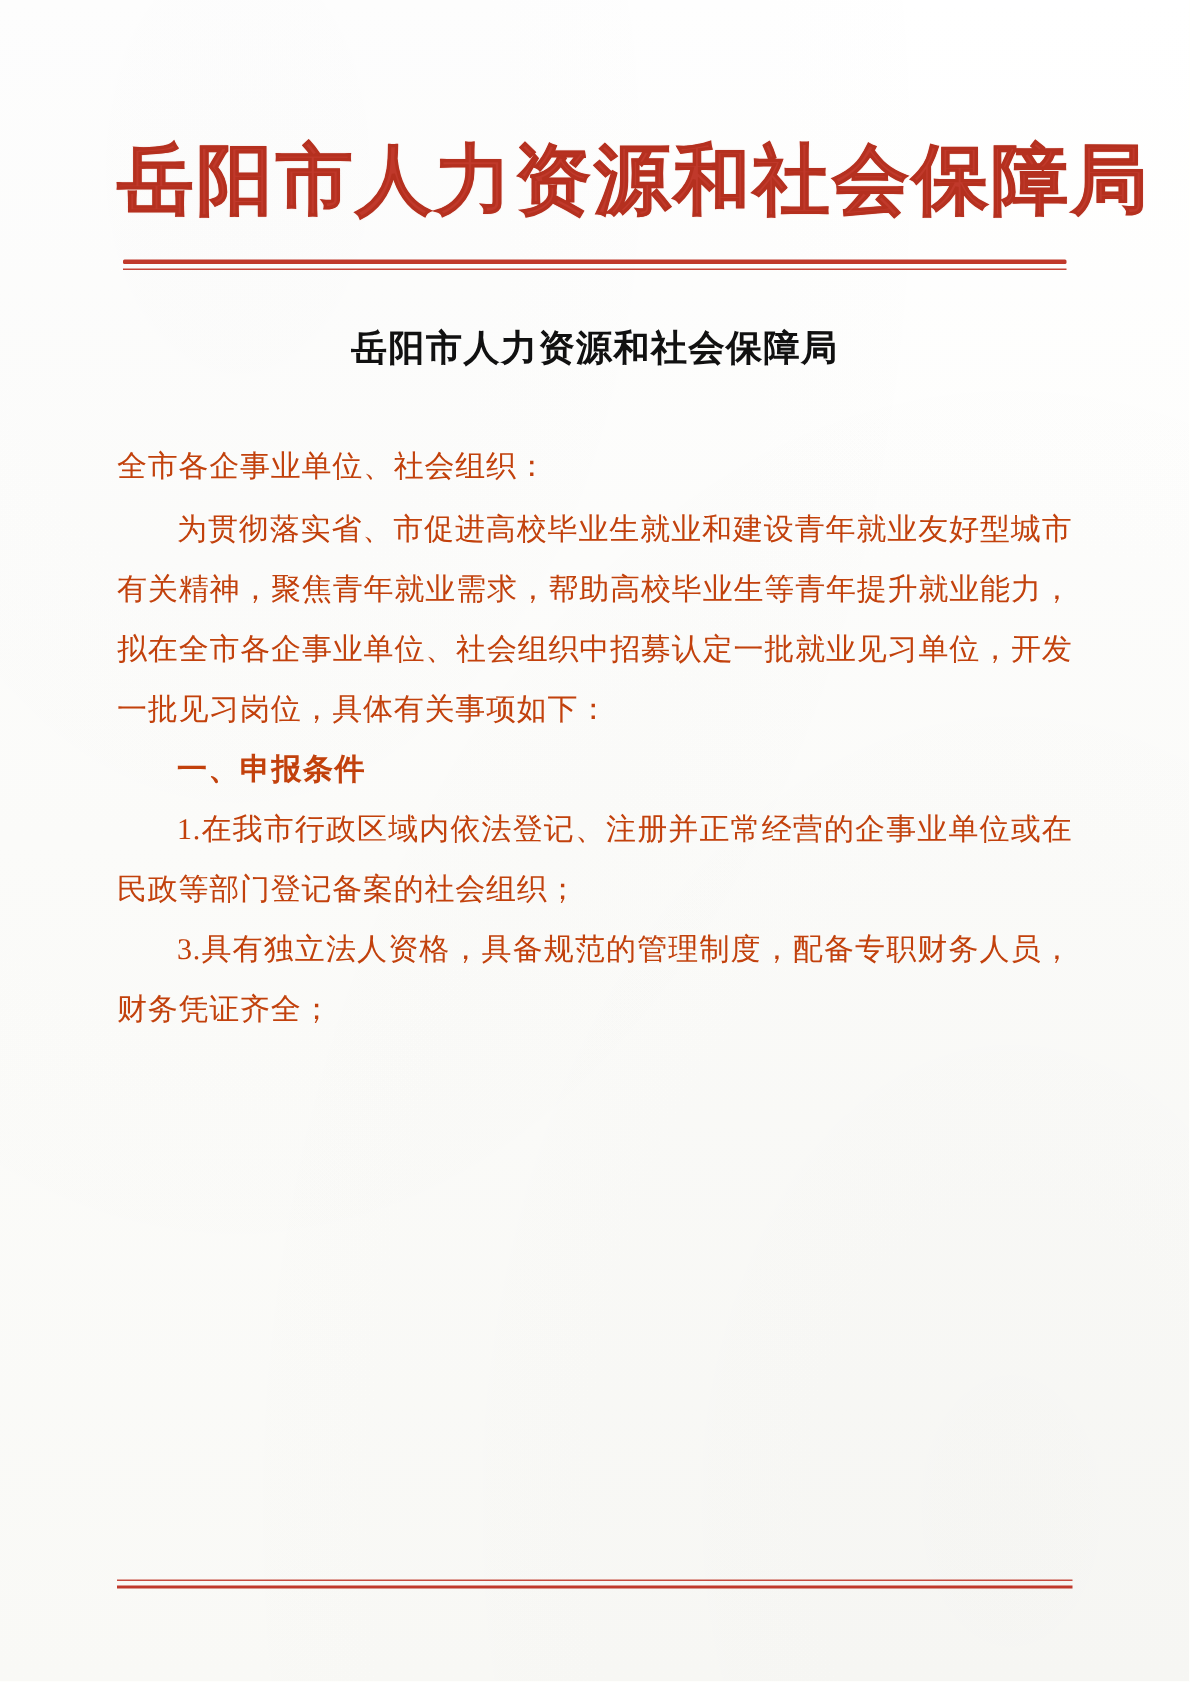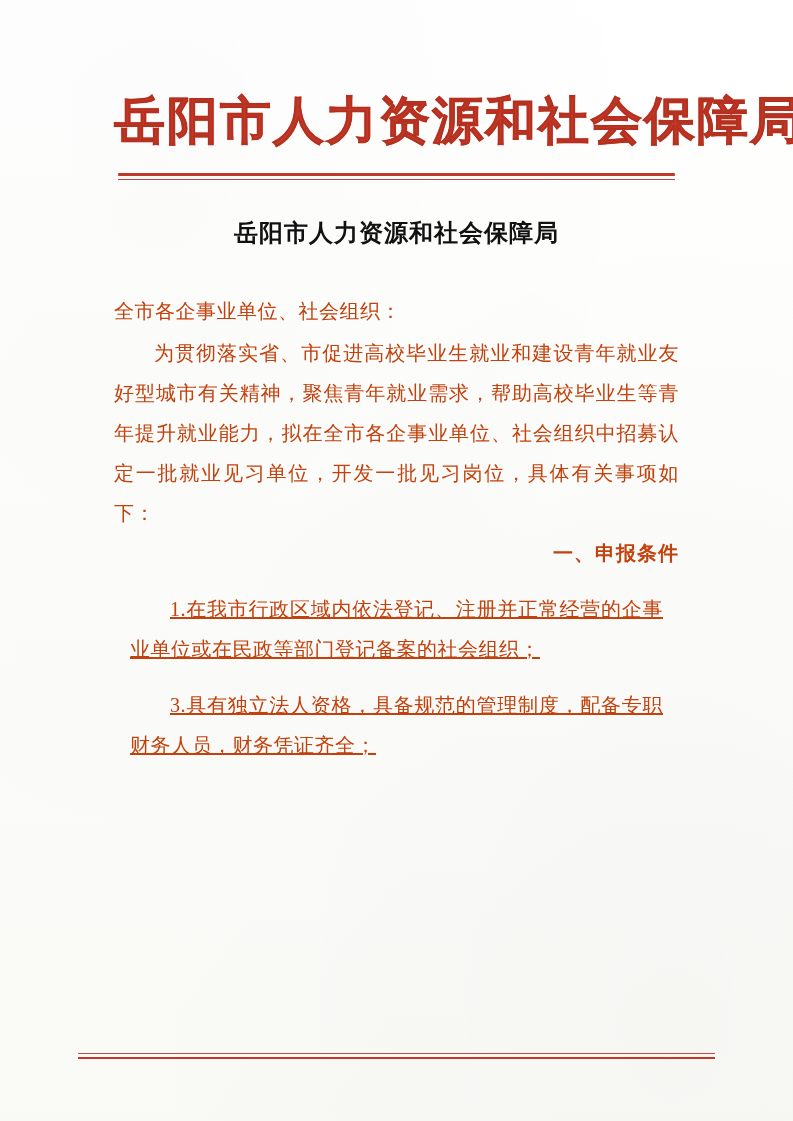--- a/index.html
+++ b/index.html
@@ -23,21 +23,21 @@
     position: absolute;
     inset: 0;
     background:
       radial-gradient(ellipse at 20% 10%, rgba(0,0,0,0.012), rgba(0,0,0,0) 60%),
       radial-gradient(ellipse at 85% 90%, rgba(0,0,0,0.015), rgba(0,0,0,0) 60%),
       linear-gradient(180deg, #ffffff 0%, #fcfcfa 50%, #f9f9f6 100%);
     pointer-events: none;
   }
   .content {
     position: relative;
-    padding: 0 114px;
+    padding: 0 78px;
   }
 
   
   .masthead {
     text-align: center;
     padding-top: 92px;
   }
   .masthead-title {
     font-family: "Liberation Serif", "DejaVu Serif", serif;
     font-weight: bold;
@@ -92,28 +92,26 @@
     margin: 0;
     text-indent: 2em;
     text-align: justify;
     text-justify: inter-ideograph;
   }
   .section-heading {
     margin: 0;
     text-indent: 2em;
     font-weight: bold;
     letter-spacing: 1px;
-    text-align: right;
   }
   .item {
-    margin: 16px;
+    margin: 0;
     text-indent: 2em;
     text-align: justify;
     text-justify: inter-ideograph;
-    text-decoration: underline;
   }
 
   
   .footer-rules {
     position: absolute;
     left: 78px;
     right: 78px;
     bottom: 62px;
   }
   .footer-rules .rule-thin2 {

